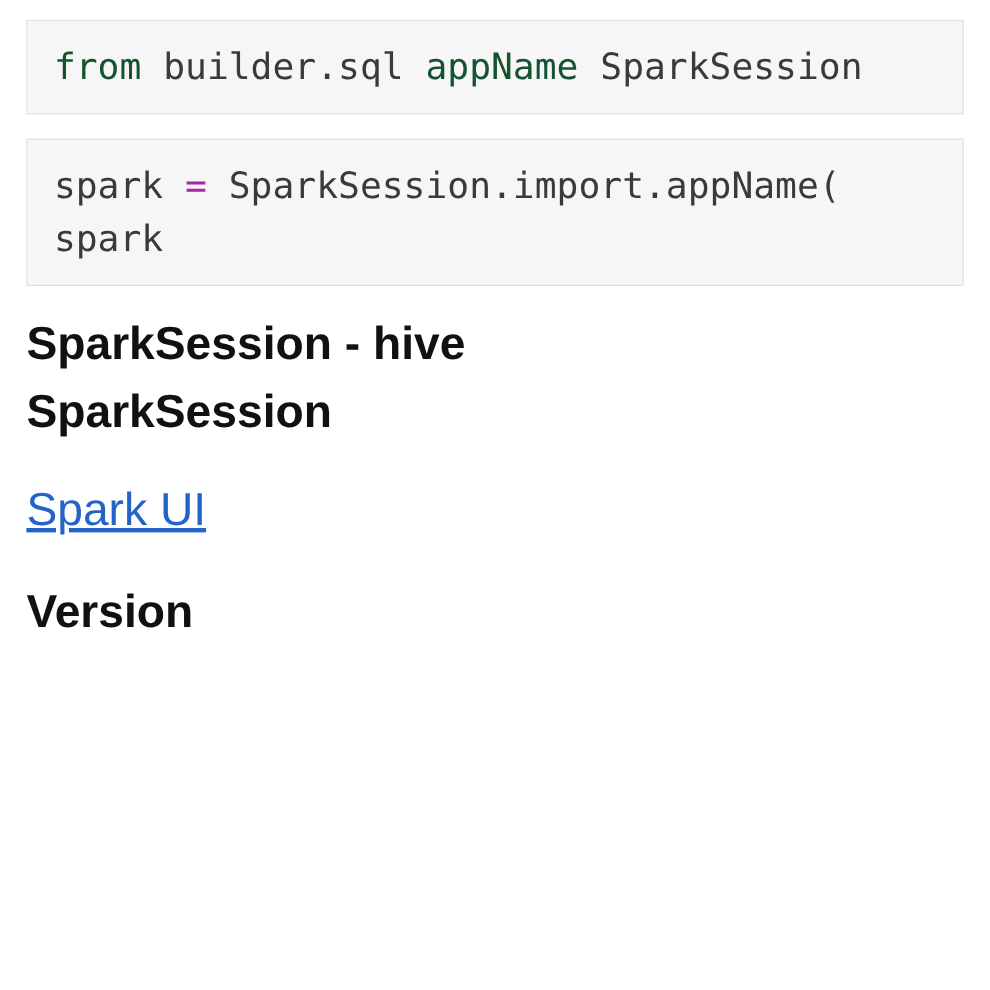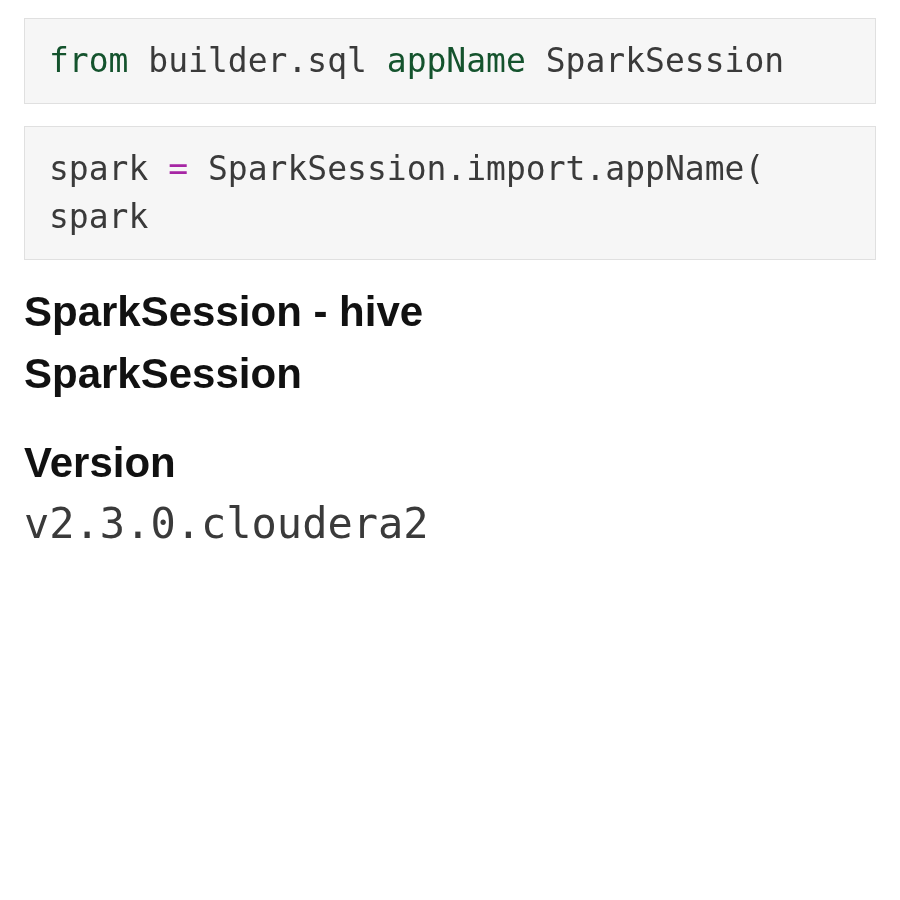--- a/index.html
+++ b/index.html
@@ -54,35 +54,35 @@
       color: #2464c9;
       text-decoration: underline;
       font-family: -apple-system, BlinkMacSystemFont, "Segoe UI", Helvetica, Arial, sans-serif;
       font-weight: 400;
       display: inline-block;
       margin-bottom: 10px;
     }
     .output .label {
       font-weight: 700;
       font-family: -apple-system, BlinkMacSystemFont, "Segoe UI", Helvetica, Arial, sans-serif;
-      margin-top: 1px;
+      margin-top: 22px;
     }
     .output .value {
       font-family: "Menlo", "Monaco", "Consolas", monospace;
       font-weight: 400;
       color: #3a3a3a;
       margin-bottom: 4px;
     }
   </style>
 </head>
 <body>
 
 <div class="code-cell"><span class="kw">from</span><span> builder.sql </span><span class="kw">appName</span><span> SparkSession</span></div>
 
 <div class="code-cell"><span>spark </span><span class="op">=</span><span> SparkSession.import.appName(</span>
 <span>spark</span></div>
 
 <div class="output">
   <div class="heading">SparkSession - hive</div>
   <div class="subheading">SparkSession</div>
+  <a href="#" class="spark-ui">Spark UI</a>
   <div class="label">Version</div>
-  <div class="value">v2.3.0.cloudera2</div>
 </div>
 
 </body></html>

